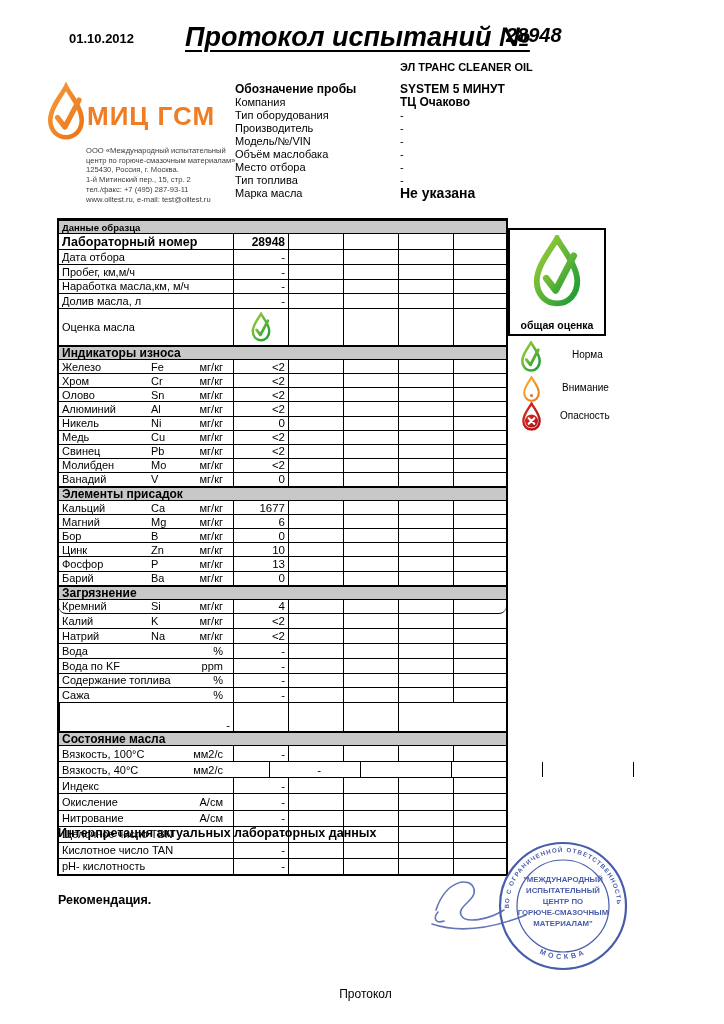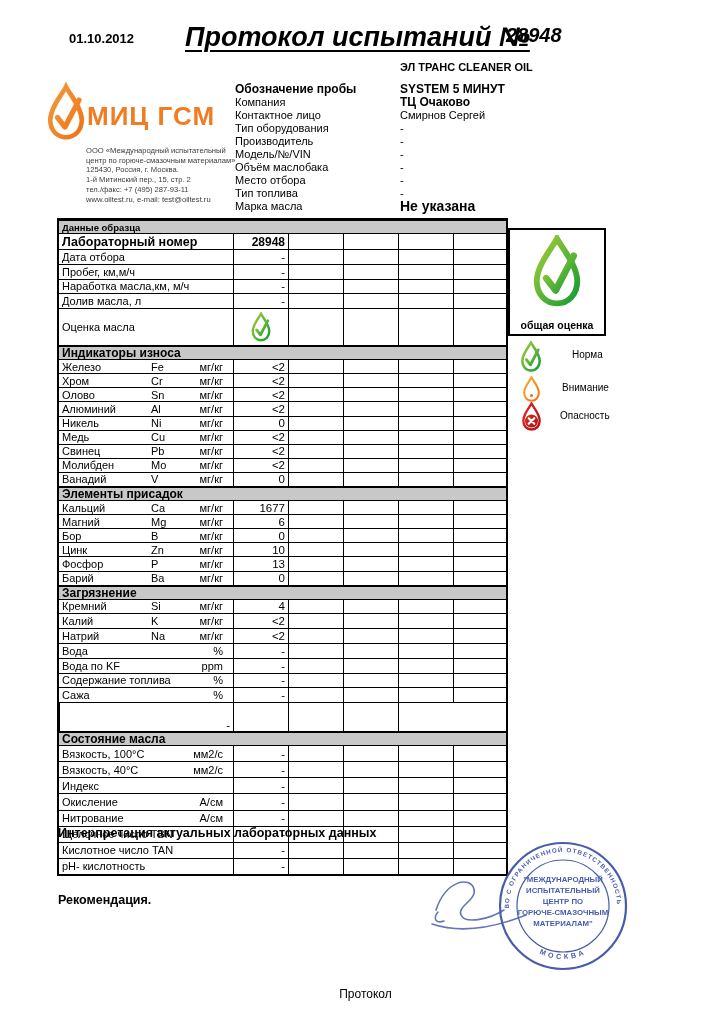--- a/index.html
+++ b/index.html
@@ -98,24 +98,20 @@
 
   <div class="abs desig-top">ЭЛ ТРАНС CLEANER OIL</div>
   <div class="abs info" id="infoBlock">
       <div class="info-row">
         <span class="info-label b">Обозначение пробы</span>
         <span class="info-value b">SYSTEM 5 МИНУТ</span>
       </div>
       <div class="info-row">
         <span class="info-label">Компания</span>
         <span class="info-value b">ТЦ Очаково</span>
-      </div>
-      <div class="info-row">
-        <span class="info-label">Контактное лицо</span>
-        <span class="info-value">Смирнов Сергей</span>
       </div>
       <div class="info-row">
         <span class="info-label">Тип оборудования</span>
         <span class="info-value">-</span>
       </div>
       <div class="info-row">
         <span class="info-label">Производитель</span>
         <span class="info-value">-</span>
       </div>
       <div class="info-row">
@@ -452,21 +448,21 @@
           <span class="sy">Ba</span>
           <span class="un">мг/кг</span>
         </div>
         <div class="c-val">0</div>
         <div class="c-empty"></div>
         <div class="c-empty"></div>
         <div class="c-empty"></div>
         <div class="c-empty"></div>
       </div>
       <div class="sec-bar">Загрязнение</div>
-      <div class="trow" style="height: 13.8px;">
+      <div class="trow" style="height: 13.8px; border-radius: 7px;">
         <div class="c-label">
           <span class="nm">Кремний</span>
           <span class="sy">Si</span>
           <span class="un">мг/кг</span>
         </div>
         <div class="c-val">4</div>
         <div class="c-empty"></div>
         <div class="c-empty"></div>
         <div class="c-empty"></div>
         <div class="c-empty"></div>
@@ -556,21 +552,21 @@
           <span class="nm">Вязкость, 100°С</span>
           <span class="sy"></span>
           <span class="un">мм2/с</span>
         </div>
         <div class="c-val">-</div>
         <div class="c-empty"></div>
         <div class="c-empty"></div>
         <div class="c-empty"></div>
         <div class="c-empty"></div>
       </div>
-      <div class="trow" style="height: 15.1px;">
+      <div class="trow" style="height: 15.1px; gap: 36px;">
         <div class="c-label">
           <span class="nm">Вязкость, 40°С</span>
           <span class="sy"></span>
           <span class="un">мм2/с</span>
         </div>
         <div class="c-val">-</div>
         <div class="c-empty"></div>
         <div class="c-empty"></div>
         <div class="c-empty"></div>
         <div class="c-empty"></div>

